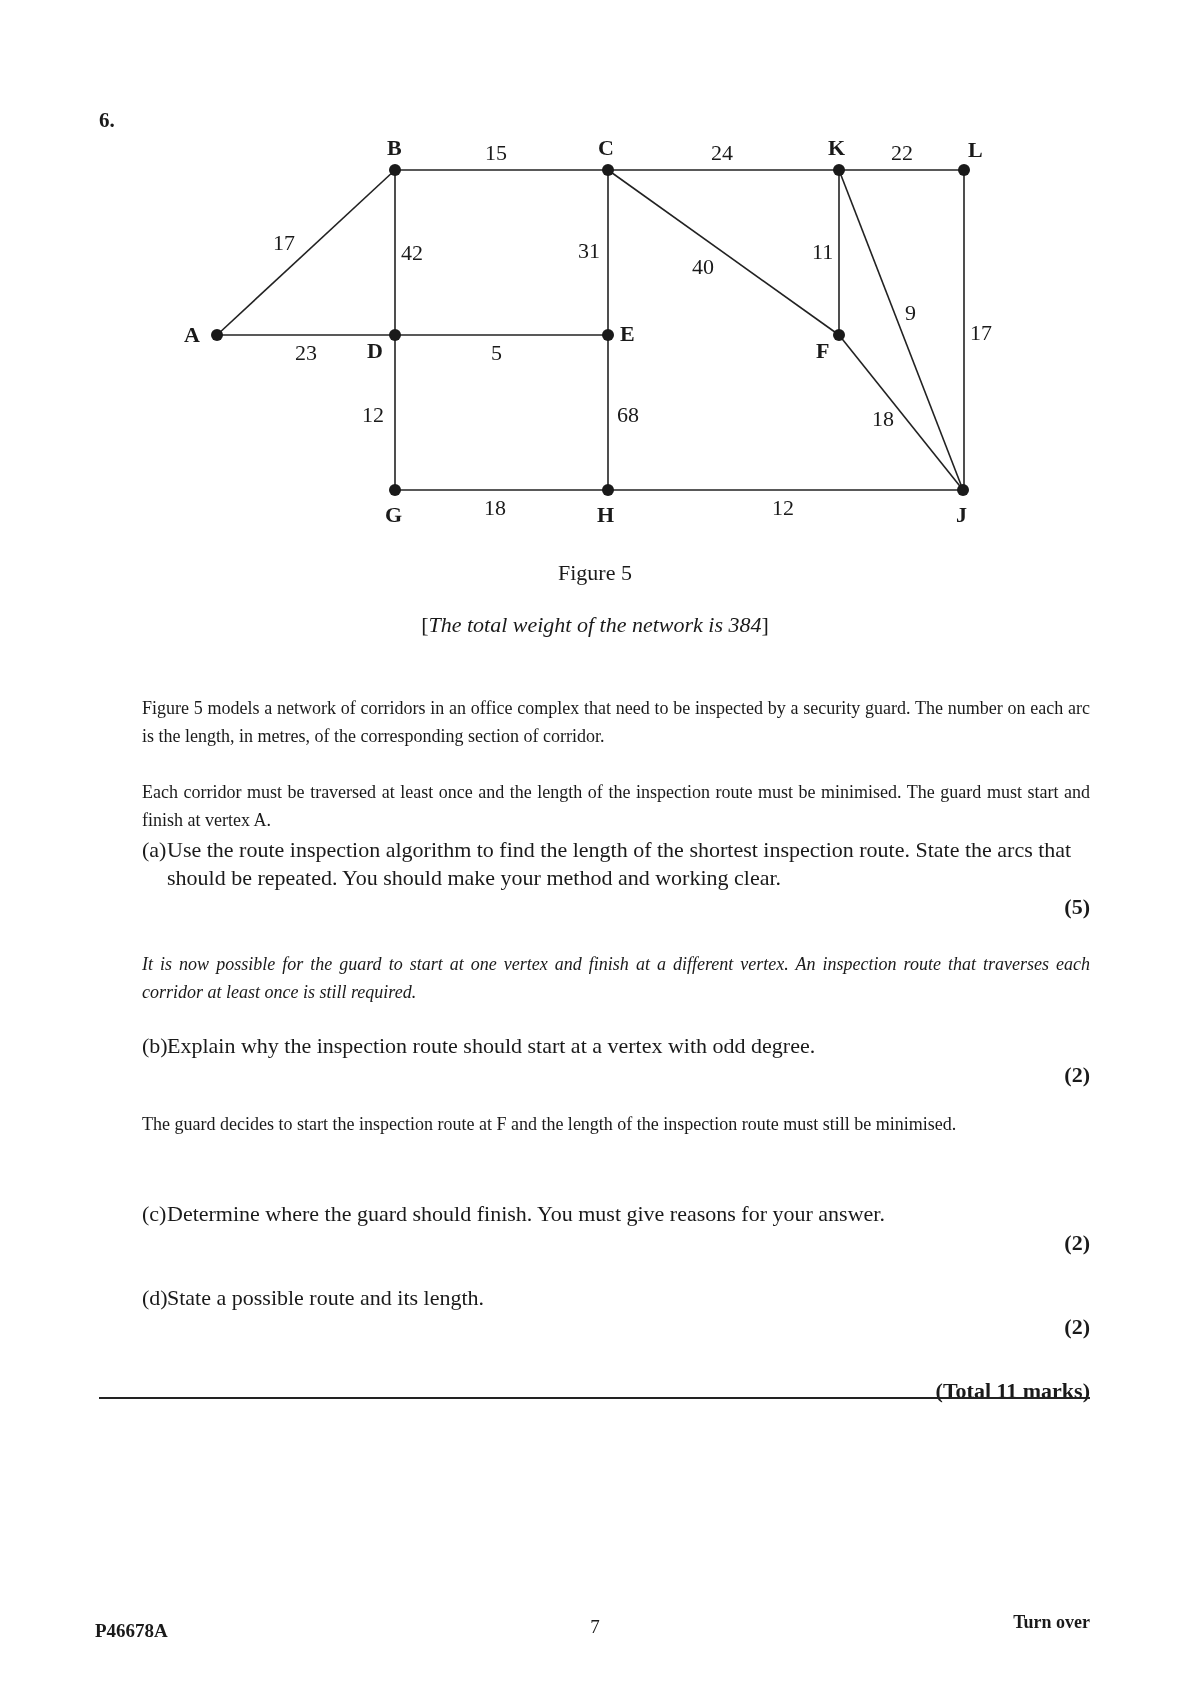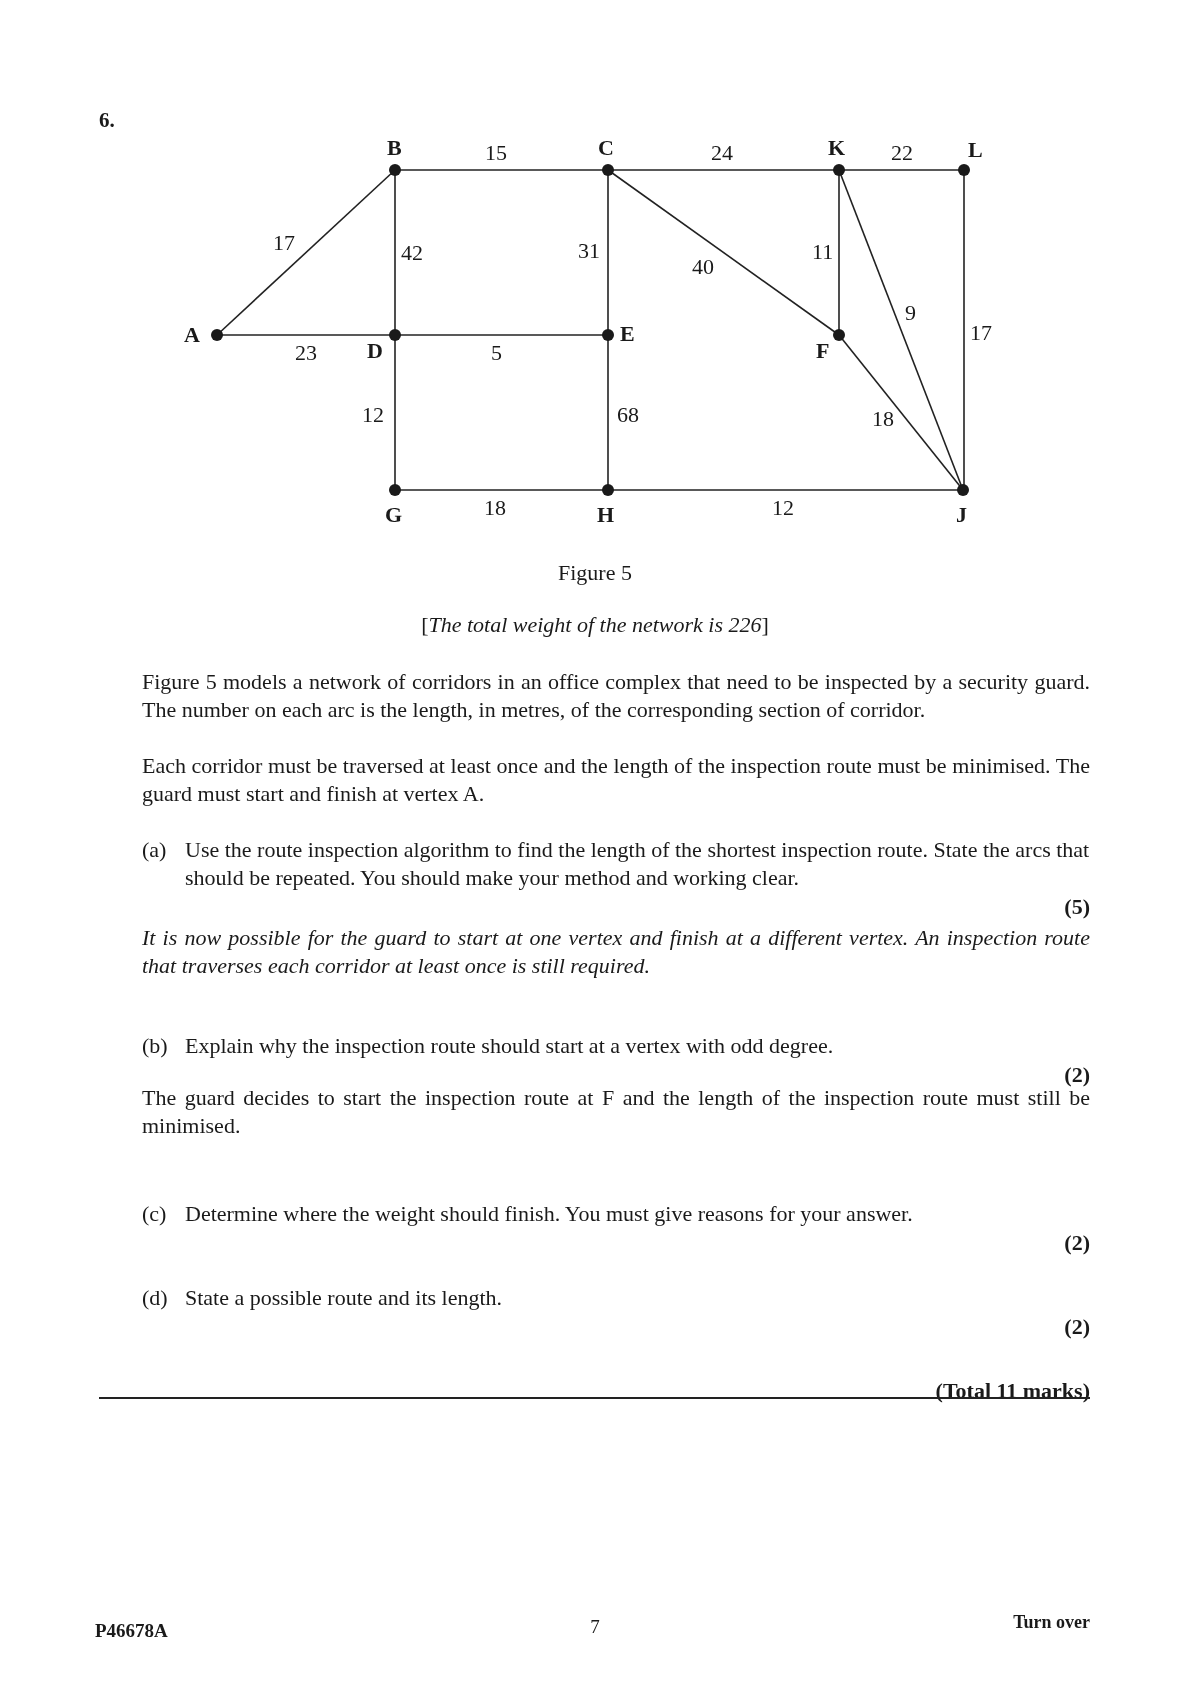--- a/index.html
+++ b/index.html
@@ -9,24 +9,24 @@
   .qnum { left: 99px; top: 108px; font-size: 21px; font-weight: bold; }
   #graph { position: absolute; left: 0; top: 0; width: 1190px; height: 540px; }
   #graph line { stroke: #222; stroke-width: 1.6; }
   #graph circle { fill: #1a1a1a; }
   #graph text { font-family: "Liberation Serif", "DejaVu Serif", serif; fill: #1a1a1a; }
   #graph .vlabel { font-weight: bold; font-size: 22px; }
   #graph .wlabel { font-size: 22px; }
   .fig-caption { left: 0; width: 1190px; top: 560px; text-align: center; font-weight: normal; font-size: 22px; }
   .fig-note { left: 0; width: 1190px; top: 612px; text-align: center; font-size: 22px; }
   .fig-note i { font-style: italic; }
-  .para { left: 142px; width: 948px; font-size: 22px; line-height: 28px; text-align: justify; }
+  .para { left: 142px; width: 948px; font-size: 18px; line-height: 28px; text-align: justify; margin-top: 26px; }
   .part { left: 142px; width: 948px; font-size: 22px; line-height: 28px; }
   .part .lbl { position: absolute; left: 0; top: 0; }
-  .part .txt { margin-left: 43px; display: block; }
+  .part .txt { margin-left: 25px; display: block; }
   .marks { right: 100px; font-size: 22px; font-weight: bold; text-align: right; }
   .rule { left: 99px; width: 991px; top: 1397px; height: 0; border-top: 2px solid #222; }
   .footer-code { left: 95px; top: 1620px; font-size: 19px; font-weight: bold; }
   .footer-page { left: 0; width: 1190px; top: 1616px; text-align: center; font-size: 19px; }
   .footer-turn { right: 100px; top: 1612px; font-size: 18px; font-weight: bold; }
 </style>
 </head>
 <body>
 
 <div class="abs qnum">6.</div>
@@ -96,21 +96,21 @@
     <text class="wlabel" x="491" y="360">5</text>
     <text class="wlabel" x="362" y="422">12</text>
     <text class="wlabel" x="617" y="422">68</text>
     <text class="wlabel" x="872" y="426">18</text>
     <text class="wlabel" x="484" y="515">18</text>
     <text class="wlabel" x="772" y="515">12</text>
   </g>
 </svg>
 
 <div class="abs fig-caption">Figure 5</div>
-<div class="abs fig-note"><span>[</span><i>The total weight of the network is 226</i><span>]</span></div>
+<div class="abs fig-note"><span>[</span><i>The total weight of the network is 384</i><span>]</span></div>
 
 <div class="abs para" style="top:668px;">Figure 5 models a network of corridors in an office complex that need to be inspected by a security guard.  The number on each arc is the length, in metres, of the corresponding section of corridor.</div>
 <div class="abs para" style="top:752px;">Each corridor must be traversed at least once and the length of the inspection route must be minimised.  The guard must start and finish at vertex A.</div>
 
 <div class="abs part" style="top:836px;">
   <span class="lbl">(a)</span>
   <span class="txt">Use the route inspection algorithm to find the length of the shortest inspection route. State the arcs that should be repeated.  You should make your method and working clear.</span>
 </div>
 <div class="abs marks" style="top:894px;">(5)</div>
 
@@ -119,21 +119,21 @@
 <div class="abs part" style="top:1032px;">
   <span class="lbl">(b)</span>
   <span class="txt">Explain why the inspection route should start at a vertex with odd degree.</span>
 </div>
 <div class="abs marks" style="top:1062px;">(2)</div>
 
 <div class="abs para" style="top:1084px;">The guard decides to start the inspection route at F and the length of the inspection route must still be minimised.</div>
 
 <div class="abs part" style="top:1200px;">
   <span class="lbl">(c)</span>
-  <span class="txt">Determine where the weight should finish.  You must give reasons for your answer.</span>
+  <span class="txt">Determine where the guard should finish.  You must give reasons for your answer.</span>
 </div>
 <div class="abs marks" style="top:1230px;">(2)</div>
 
 <div class="abs part" style="top:1284px;">
   <span class="lbl">(d)</span>
   <span class="txt">State a possible route and its length.</span>
 </div>
 <div class="abs marks" style="top:1314px;">(2)</div>
 
 <div class="abs marks" style="top:1366px;margin-top:12px;">(Total 11 marks)</div>

